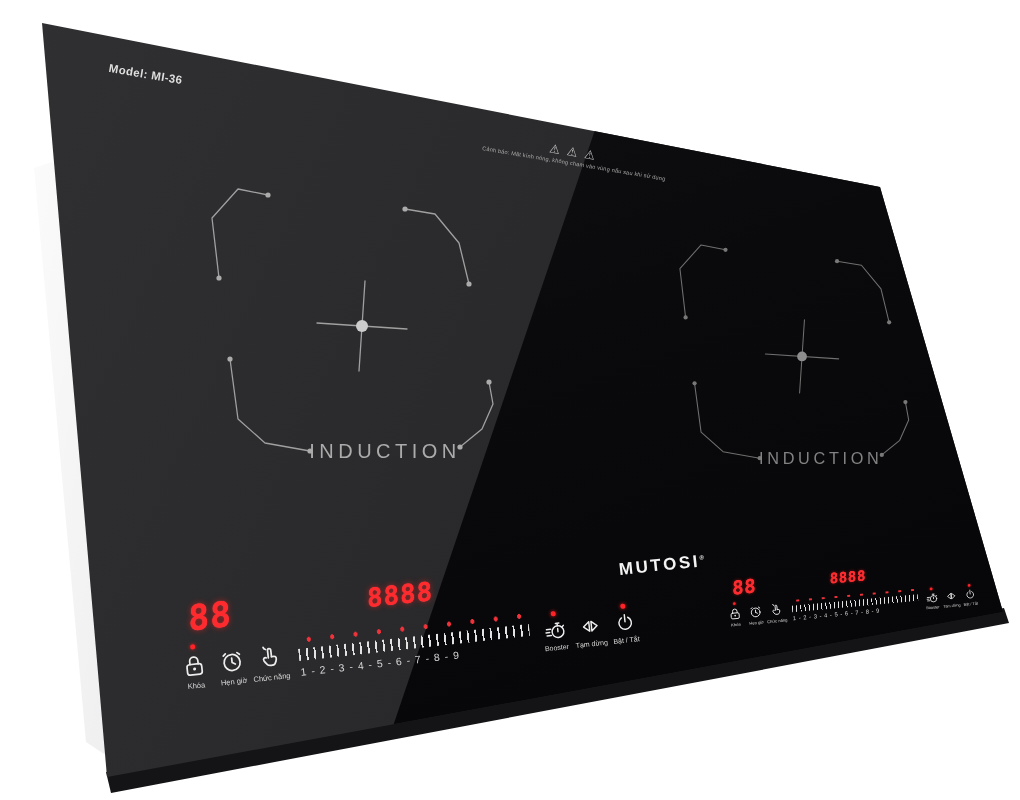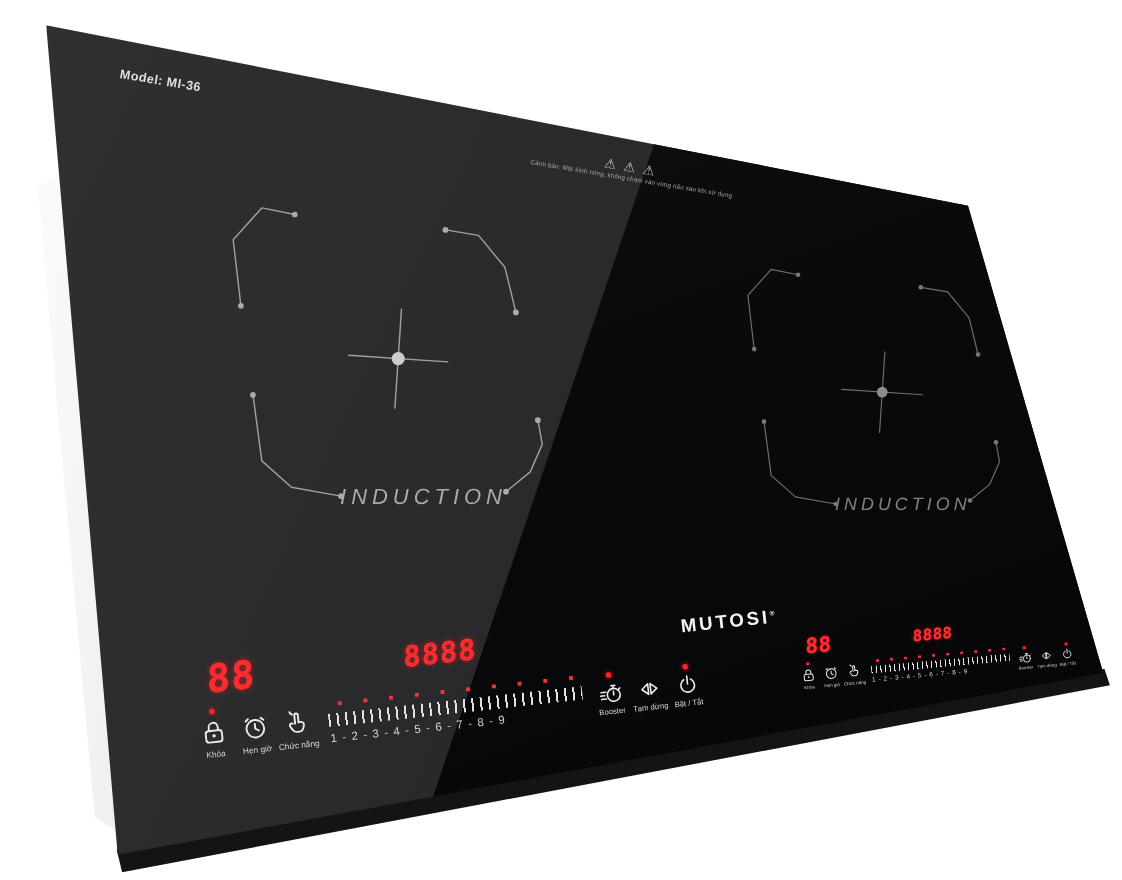--- a/index.html
+++ b/index.html
@@ -20,21 +20,21 @@
   .glass-dark{position:absolute;inset:0;
          clip-path:polygon(601px 112px,930px 200px,1020px 470px,1020px 800px,368px 800px);
          background:linear-gradient(160deg,#131315 0%,#0a0a0c 45%,#050507 100%);}
   .model{position:absolute;left:110px;top:62px;transform:rotate(9.5deg);transform-origin:0 0;
          color:#dedede;font-size:11.5px;font-weight:bold;letter-spacing:.4px;}
   .warning{position:absolute;left:483px;top:131px;width:190px;transform:rotate(9.5deg);
          transform-origin:0 0;text-align:center;color:#b5b5b5;}
   .warn-tris{font-size:12px;letter-spacing:7px;line-height:12px;color:#c9c9c9;}
   .warn-text{font-size:5.6px;color:#a8a8a8;white-space:nowrap;margin-top:2px;letter-spacing:.2px;}
   
-  .zone{position:absolute;font-style:italic;}
+  .zone{position:absolute;}
   .zone svg{display:block;}
   .zone .ln{fill:none;stroke:#a0a0a0;stroke-width:1.3;stroke-linecap:round;stroke-linejoin:round;}
   .zone .dt{fill:#ababab;}
   .zone .cdot{fill:#cccccc;}
   .zone .ztxt{fill:#ababab;font-family:"Liberation Sans",sans-serif;font-size:20px;letter-spacing:4.5px;}
   .zone.dim .ln{stroke:#6f6f6f;}
   .zone.dim .dt{fill:#787878;}
   .zone.dim .cdot{fill:#8d8d8d;}
   .zone.dim .ztxt{fill:#828282;}
   .zone-left{left:190px;top:166px;}

